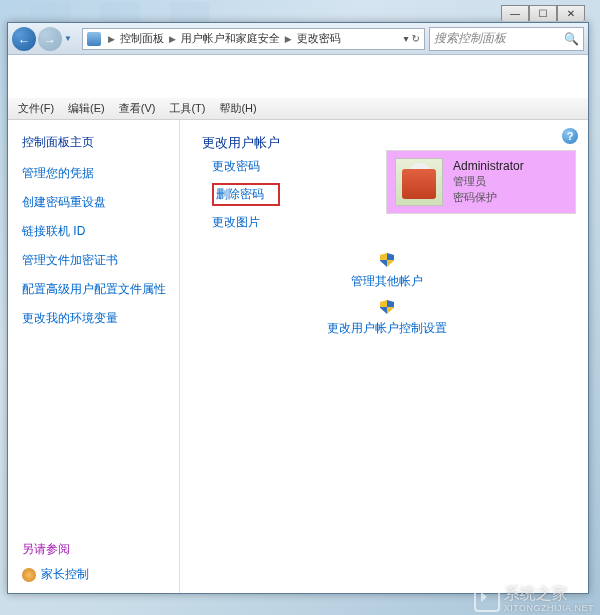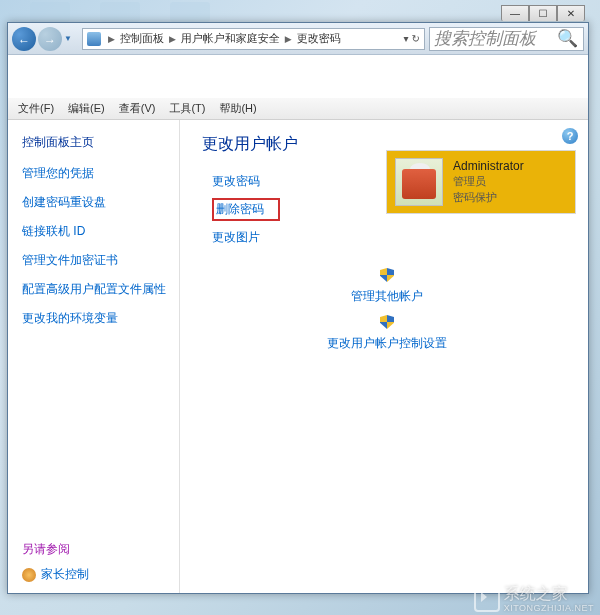--- a/index.html
+++ b/index.html
@@ -57,21 +57,21 @@
       padding: 0 4px; font-size: 11px;
     }
     .bc-icon { width: 14px; height: 14px; background: linear-gradient(#8cc0e8,#4080c0); border-radius: 2px; margin-right: 4px; }
     .bc-item { color: #333; padding: 0 2px; cursor: pointer; }
     .bc-sep { color: #666; padding: 0 3px; font-size: 9px; }
     .bc-dd { margin-left: auto; display: flex; align-items: center; gap: 3px; color: #555; font-size: 10px; }
     .searchbox {
       width: 155px; height: 22px; margin-left: 4px;
       background: #fff; border: 1px solid #a0b0c0;
       display: flex; align-items: center; padding: 11px 4px;
-      color: #888; font-style: italic; font-size: 17px;
+      color: #888; font-style: italic; font-size: 12px;
     }
     .searchbox .sicon { margin-left: auto; color: #5080b0; font-style: normal; }
     .menubar {
       height: 22px;
       background: linear-gradient(#f8f8f8, #eaeaea);
       border-bottom: 1px solid #d0d0d0;
       display: flex; align-items: center;
       padding: 0 6px; gap: 6px;
       font-size: 11px; color: #333; margin-top: 43px;
     }
@@ -87,39 +87,39 @@
     .sidebar-title { color: #003399; font-size: 12px; margin-bottom: 14px; }
     .sidebar-links { display: flex; flex-direction: column; gap: 12px; }
     .sidebar-link { color: #0066cc; cursor: pointer; }
     .sidebar-footer { margin-top: auto; }
     .sidebar-footer-title { color: #a21caf; margin-bottom: 8px; }
     .sidebar-footer-link { display: flex; align-items: center; gap: 5px; color: #0066cc; cursor: pointer; }
     .sf-icon { width: 14px; height: 14px; background: radial-gradient(#f8c060,#d08020); border-radius: 50%; }
     .main {
       flex: 1; padding: 14px 16px 10px 22px; position: relative;
     }
-    .main-title { color: #003399; font-size: 16px; margin-bottom: 18px; }
+    .main-title { color: #003399; font-size: 13px; margin-bottom: 6px; }
     .action-list { display: flex; flex-direction: column; gap: 8px; margin-left: 10px; margin-bottom: 22px; }
     .action-link { color: #0066cc; cursor: pointer; font-size: 12px; }
     .highlighted { border: 2px solid #d03030; padding: 1px 14px 1px 2px; display: inline-block; }
     .other-list { display: flex; flex-direction: column; gap: 10px; }
     .other-link { display: flex; align-items: center; gap: 6px; color: #0066cc; cursor: pointer; flex-direction: column; }
     .shield { width: 14px; height: 14px; position: relative; }
     .shield::before {
       content: ""; position: absolute; inset: 0;
       background: conic-gradient(#3070c0 0 25%, #f0c030 0 50%, #3070c0 0 75%, #f0c030 0 100%);
       clip-path: polygon(50% 0, 100% 15%, 100% 55%, 50% 100%, 0 55%, 0 15%);
     }
     .account-card {
       position: absolute; top: 30px; right: 12px;
       width: 190px; height: 64px;
       border: 1px solid #d8d8d8;
       display: flex; align-items: center;
       padding: 6px 8px; gap: 10px;
-      background: #eab308;
+      background: #f0abfc;
     }
     .avatar {
       width: 48px; height: 48px;
       border: 1px solid #c0c0c0;
       background: linear-gradient(#e8f0d8,#d0e0b8);
       position: relative;
     }
     .avatar::after {
       content:""; position:absolute; left:6px; right:6px; top:10px; bottom:6px;
       background: linear-gradient(#e06040,#c04020); border-radius:3px;

